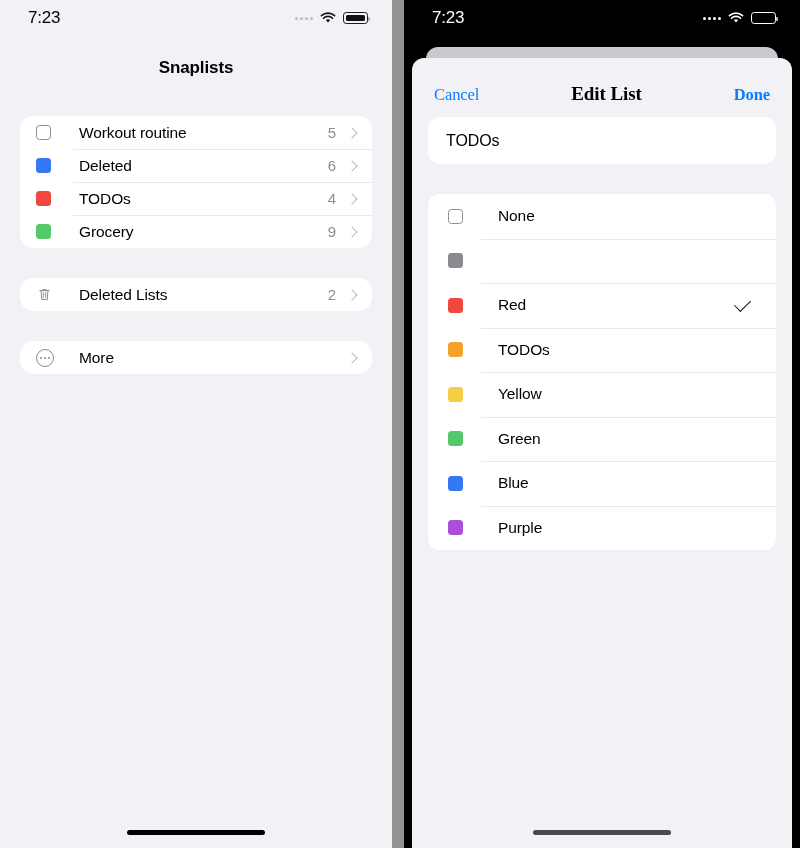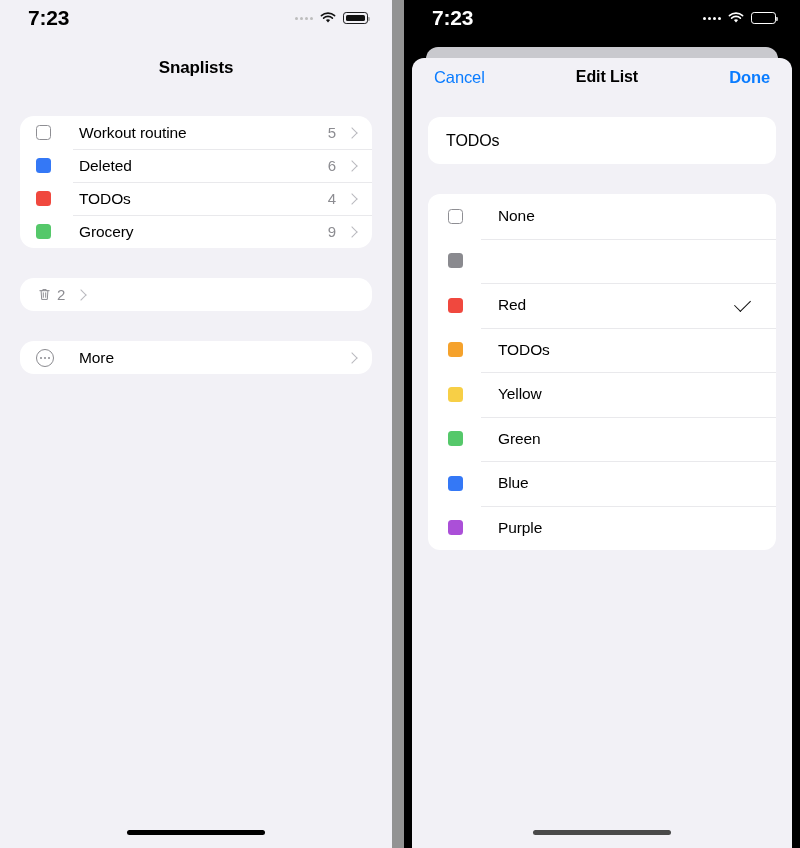--- a/index.html
+++ b/index.html
@@ -31,21 +31,21 @@
 
   
   .statusbar {
     position: relative;
     height: 36px;
     display: flex; align-items: center;
     justify-content: space-between;
     padding: 0 24px 0 28px;
   }
   .statusbar .clock {
-    font-size: 21px; font-weight: 700;
+    font-size: 17px; font-weight: 400;
     letter-spacing: -0.2px;
   }
   .sb-right { display: flex; align-items: center; gap: 7px; }
   .sig-dots { display: flex; align-items: flex-end; gap: 2px; }
   .sig-dots i { display: block; width: 3px; height: 3px; border-radius: 50%; }
   .bat {
     width: 25px; height: 12px; border-radius: 3.2px;
     position: relative; display: flex; align-items: center;
     padding: 1.6px;
   }
@@ -168,29 +168,29 @@
     top: 47px; height: 40px;
     background: #c9c9ce; border-radius: 12px 12px 0 0;
   }
   .sheet {
     position: absolute; left: 8px; right: 8px;
     top: 58px; bottom: 0;
     background: #f2f1f6;
     border-radius: 12px 12px 0 0;
   }
   .sheet-nav {
-    display: flex; align-items: flex-start; justify-content: space-between;
-    height: 47px; padding: 10px 22px;
+    display: flex; align-items: flex-end; justify-content: space-between;
+    height: 47px; padding: 0 22px; font-family: Liberation Serif, serif;
   }
   .sheet-nav .btn {
     font-size: 16.5px; color: #0a7cff; letter-spacing: -0.1px;
   }
   .sheet-nav .btn.strong { font-weight: 600; }
   .sheet-nav .ttl {
-    font-size: 16px; font-weight: 600; color: #000;
+    font-size: 19px; font-weight: 600; color: #000;
     letter-spacing: -0.1px;
   }
 
   .field {
     background: #fff; border-radius: 12px;
     margin: 12px 16px 0 16px;
     height: 47px;
     display: flex; align-items: center;
     padding: 0 18px;
   }
@@ -296,20 +296,21 @@
 
     </div>
 
     <div class="card gap">
       <div class="row">
         <div class="icon-box">
           <svg class="trash" viewBox="0 0 20 20">
             <path d="M4.5 5.5h11M8 5.5V4.2h4v1.3M6 5.5l.7 10.3h6.6L14 5.5M8.6 8v5.3M11.4 8v5.3" stroke="#8a8a8f" stroke-width="1.15" fill="none" stroke-linecap="round" stroke-linejoin="round"></path>
           </svg>
         </div>
+        <div class="label">Deleted Lists</div>
         <div class="count">2</div>
         <div class="chev"></div>
       </div>
     </div>
 
     <div class="card gap">
       <div class="row">
         <div class="icon-box">
           <div class="dots-circle">
               <i></i>

